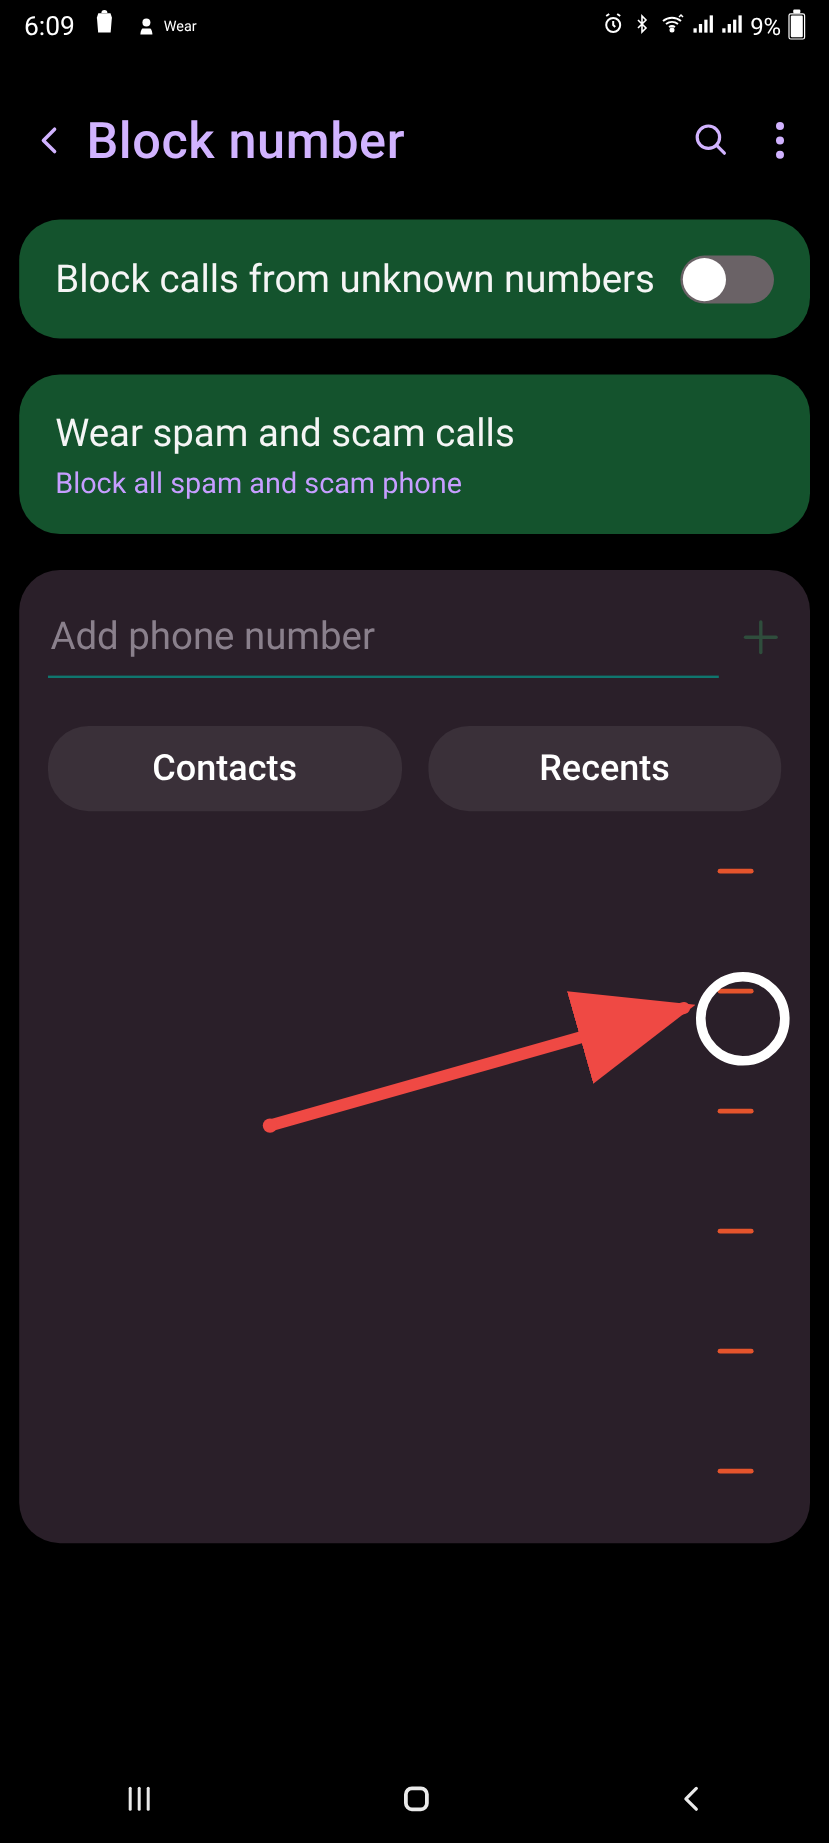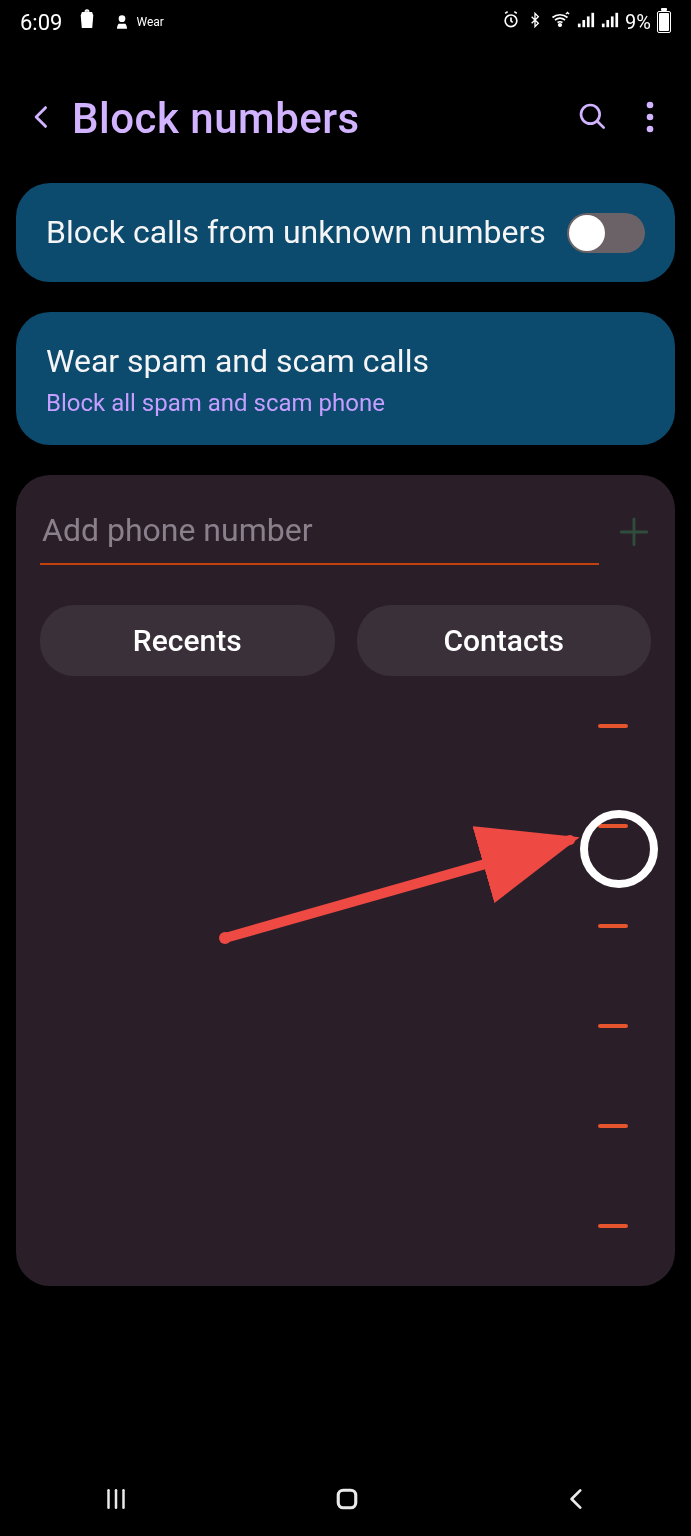--- a/index.html
+++ b/index.html
@@ -46,21 +46,21 @@
       flex: 1;
       color: #d1b3ff;
       font-size: 42px;
       font-weight: 500;
       letter-spacing: 0.5px;
     }
     .header-actions { display: flex; align-items: center; gap: 36px; margin-right: 8px; }
     
     .card {
       margin: 0 16px 30px 16px;
-      background: #0c4a6e;
+      background: #14532d;
       border-radius: 34px;
       padding: 28px 30px;
     }
     .card-row { display: flex; align-items: center; justify-content: space-between; gap: 20px; }
     .card-title { color: #f5f5f5; font-size: 32px; line-height: 1.35; }
     .card-subtitle { color: #c69eff; font-size: 24px; margin-top: 6px; }
     .toggle {
       width: 78px; height: 40px; background: #6a6266; border-radius: 20px; position: relative;
       flex: 0 0 auto;
     }
@@ -73,21 +73,21 @@
       margin: 0 16px 16px 16px;
       background: #2a1f29;
       border-radius: 34px;
       padding: 30px 24px 10px 24px;
     }
     .input-row { display: flex; align-items: center; gap: 18px; }
     .phone-input {
       flex: 1;
       background: transparent;
       border: none;
-      border-bottom: 2px solid #c2410c;
+      border-bottom: 2px solid #0f766e;
       color: #fff;
       font-size: 32px;
       padding: 6px 2px 14px 2px;
       outline: none;
     }
     .phone-input::placeholder { color: #8a808c; }
     .plus-btn { color: #2f4d3c; font-size: 42px; font-weight: 300; line-height: 1; }
     .tab-row { display: flex; gap: 22px; margin-top: 40px; }
     .tab-btn {
       flex: 1;
@@ -197,21 +197,21 @@
     <span class="battery-icon"></span>
   </div>
 </div>
 
 <div class="header">
   <span class="back-chevron">
     <svg width="28" height="38" viewBox="0 0 24 24" fill="none" stroke="#d1b3ff" stroke-width="2.5" stroke-linecap="round" stroke-linejoin="round">
         <polyline points="15 4 7 12 15 20"></polyline>
       </svg>
   </span>
-  <div class="page-title">Block numbers</div>
+  <div class="page-title">Block number</div>
   <div class="header-actions">
     <span>
       <svg width="32" height="32" viewBox="0 0 24 24" fill="none" stroke="#d1b3ff" stroke-width="2" stroke-linecap="round">
           <circle cx="10" cy="10" r="7"></circle>
           <line x1="20" y1="20" x2="15" y2="15"></line>
         </svg>
     </span>
     <span>
       <svg width="10" height="32" viewBox="0 0 6 24" fill="#d1b3ff">
           <circle cx="3" cy="3" r="2.5"></circle>
@@ -240,22 +240,22 @@
   <div class="input-row">
     <input class="phone-input" placeholder="Add phone number" style="">
     <span class="plus-btn">
       <svg width="34" height="34" viewBox="0 0 24 24" fill="none" stroke="#2f4d3c" stroke-width="2" stroke-linecap="round">
           <line x1="12" y1="3" x2="12" y2="21"></line>
           <line x1="3" y1="12" x2="21" y2="12"></line>
         </svg>
     </span>
   </div>
   <div class="tab-row">
+    <button class="tab-btn">Contacts</button>
     <button class="tab-btn">Recents</button>
-    <button class="tab-btn">Contacts</button>
   </div>
 
   <div class="list-item">
     <span class="minus-btn">
         <span class="minus-line"></span>
       </span>
   </div>
   <div class="list-item">
     <span class="minus-btn">
         <span class="minus-line"></span>

